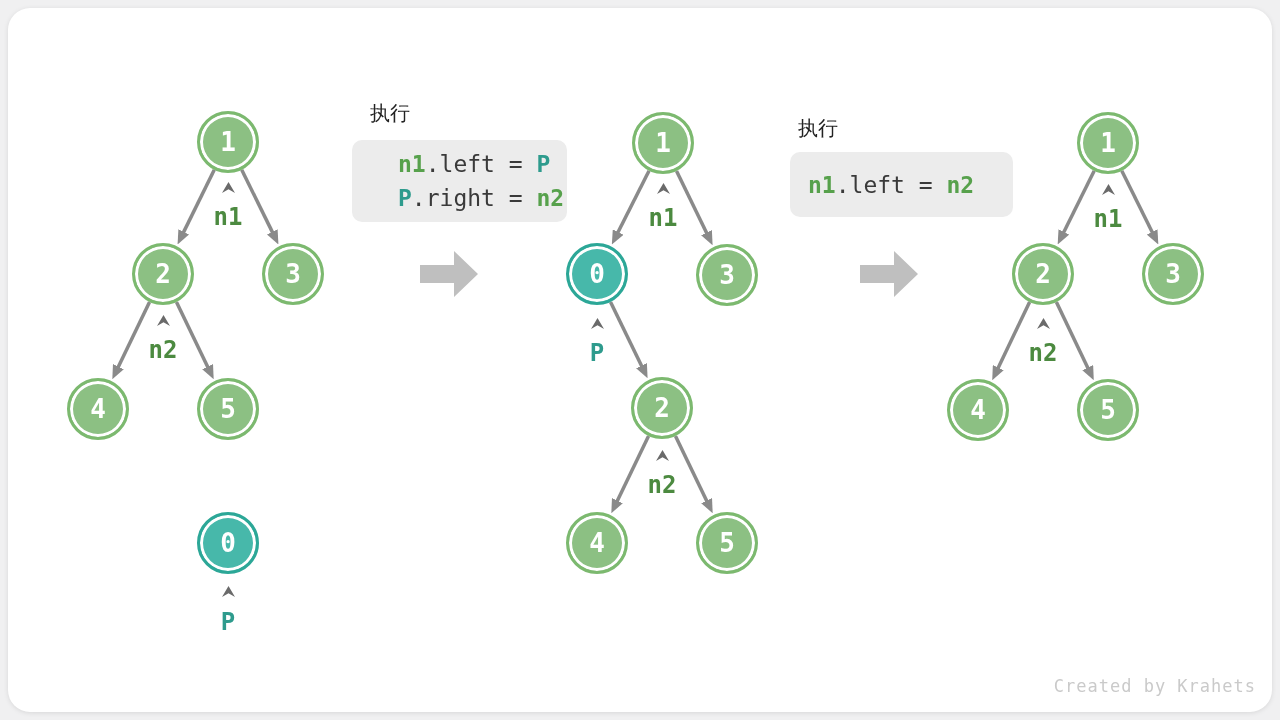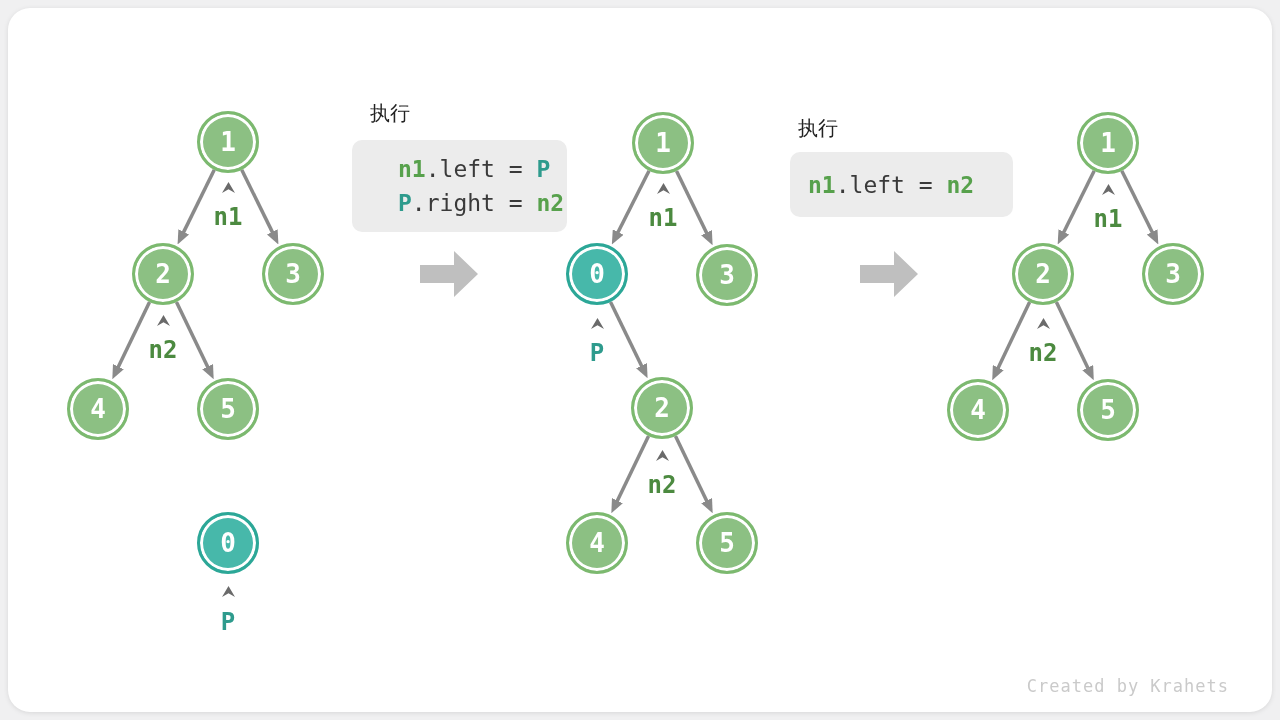--- a/index.html
+++ b/index.html
@@ -45,21 +45,21 @@
   }
   .code-line{
     font-family:"DejaVu Sans Mono",monospace;font-size:23px;line-height:34px;
     white-space:pre;color:var(--code-plain,#3a3a3a);
   }
   .tok-green{color:var(--code-green,#57a14c);font-weight:bold;}
   .tok-teal{color:var(--code-teal,#2e9b8d);font-weight:bold;}
   .tok-plain{color:var(--code-plain,#3a3a3a);}
   .big-arrow{position:absolute;z-index:3;}
   .watermark{
-    position:absolute;right:51px;bottom:24px;z-index:3;
+    position:absolute;right:24px;bottom:24px;z-index:3;
     font-family:"DejaVu Sans Mono",monospace;font-size:17px;
     color:var(--watermark,#cacaca);letter-spacing:1px;
   }
 </style>
 </head>
 <body>
 
 <div id="stage">
   <div class="card"></div>
 
@@ -134,21 +134,21 @@
         <polygon points="6.5,0 13,11 6.5,7.2 0,11" fill="#6a6a6a"></polygon>
       </svg>
       <div class="pointer-label green" style="left: 1108px; top: 205px;">n1</div>
       <svg width="13" height="11" class="pointer-arrow" style="left: 1036.5px; top: 318px;">
         <polygon points="6.5,0 13,11 6.5,7.2 0,11" fill="#6a6a6a"></polygon>
       </svg>
       <div class="pointer-label green" style="left: 1043px; top: 339px;">n2</div>
     </div>
   <div id="panels-layer">
       <div class="exec-title" style="left: 370px; top: 100px;">执行</div>
-      <div class="code-block" style="left: 352px; top: 140px; width: 215px; height: 92px; padding-left: 46px;">
+      <div class="code-block" style="left: 352px; top: 140px; width: 215px; height: 82px; padding-left: 46px;">
         <div class="code-line"><span class="tok-green">n1</span><span class="tok-plain">.left = </span><span class="tok-teal">P</span></div>
         <div class="code-line"><span class="tok-teal">P</span><span class="tok-plain">.right = </span><span class="tok-green">n2</span></div>
       </div>
       <div class="exec-title" style="left: 798px; top: 115px;">执行</div>
       <div class="code-block" style="left: 790px; top: 152px; width: 223px; height: 65px;">
         <div class="code-line"><span class="tok-green">n1</span><span class="tok-plain">.left = </span><span class="tok-green">n2</span></div>
       </div>
     </div>
   <div id="arrows-layer">
       <svg width="58" height="46" class="big-arrow" style="left: 420px; top: 251px;">

